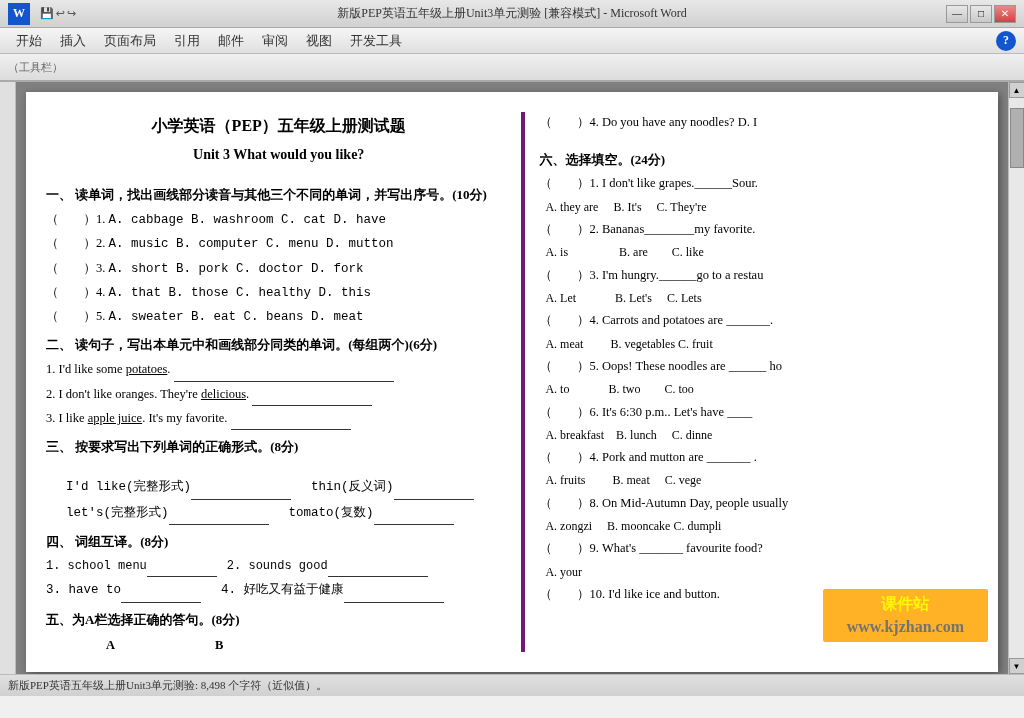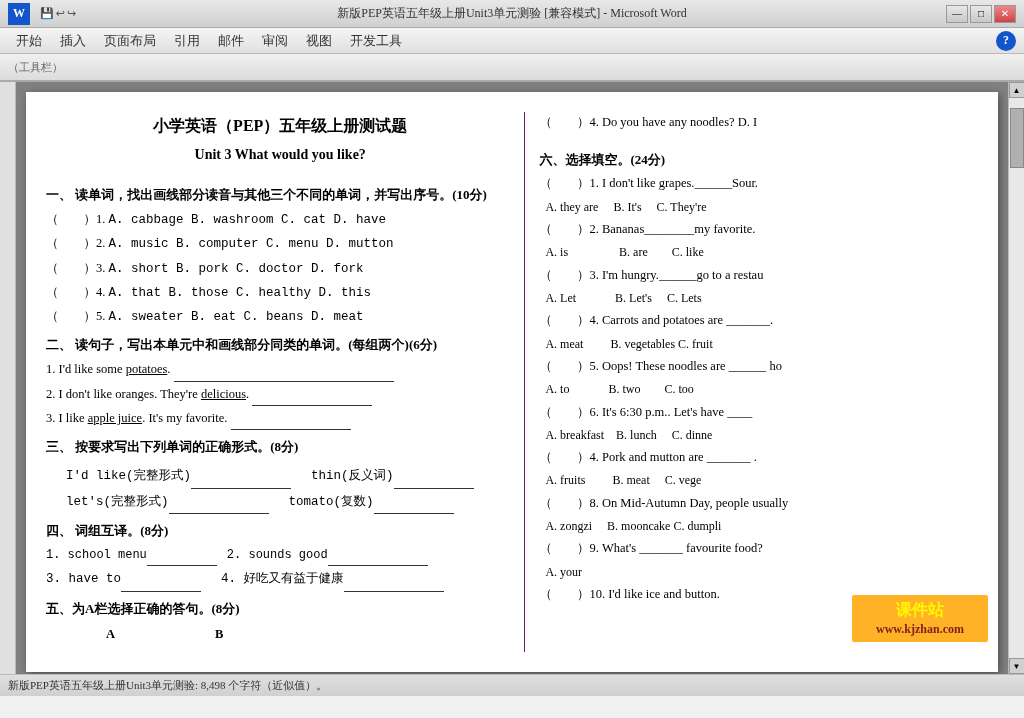--- a/index.html
+++ b/index.html
@@ -88,21 +88,21 @@
       display: flex;
       gap: 0;
       box-shadow: 2px 2px 8px rgba(0,0,0,0.4);
       position: relative;
     }
     
     
     .left-col {
       width: 52%;
       padding-right: 10px;
-      border-right: 1px solid #701a75;
+      border-right: 4px solid #701a75;
       font-size: 12.5px;
       line-height: 1.7;
     }
     
     .right-col {
       width: 48%;
       padding-left: 14px;
       font-size: 12.5px;
       line-height: 1.7;
     }
@@ -249,21 +249,21 @@
         </div>
         <div class="question-line">
           <span>2. I don't like oranges. They're <span class="underline-text">delicious</span>. <span class="fill-line">&nbsp;</span></span>
         </div>
         <div class="question-line">
           <span>3. I like <span class="underline-text">apple juice</span>. It's my favorite. <span class="fill-line">&nbsp;</span></span>
         </div>
 
         <div class="section-header">三、 按要求写出下列单词的正确形式。(8分)</div>
 
-        <div style="display:flex;gap:20px;margin:8px 0 3px 20px;font-size:12.5px;font-family:'Courier New',monospace;">
+        <div style="display:flex;gap:20px;margin:19px 0 3px 20px;font-size:12.5px;font-family:'Courier New',monospace;">
           <span><span>I'd like(完整形式)</span><span class="fill-line" style="min-width:100px;">&nbsp;</span></span>
           <span><span>thin(反义词)</span><span class="fill-line" style="min-width:80px;">&nbsp;</span></span>
         </div>
         <div style="display:flex;gap:20px;margin:3px 0 3px 20px;font-size:12.5px;font-family:'Courier New',monospace;">
           <span><span>let's(完整形式)</span><span class="fill-line" style="min-width:100px;">&nbsp;</span></span>
           <span><span>tomato(复数)</span><span class="fill-line" style="min-width:80px;">&nbsp;</span></span>
         </div>
 
         <div class="section-header">四、 词组互译。(8分)</div>
 
@@ -355,21 +355,21 @@
         <div class="choice-row">
           A. your
         </div>
 
         <div class="q-row">
           （　　）10. I'd like ice and button.
         </div>
 
         <div class="watermark">
           <div style="font-size:16px;color:#fff800;">课件站</div>
-          <div style="font-size:12px;color:#7f1d1d;">www.kjzhan.com</div>
+          <div style="font-size:16px;color:#737373;">www.kjzhan.com</div>
         </div>
 
       </div>
     </div>
   </div>
 
   <div class="scrollbar-v">
     <div class="scroll-btn">▲</div>
     <div class="scroll-track">
       <div class="scroll-thumb"></div>

